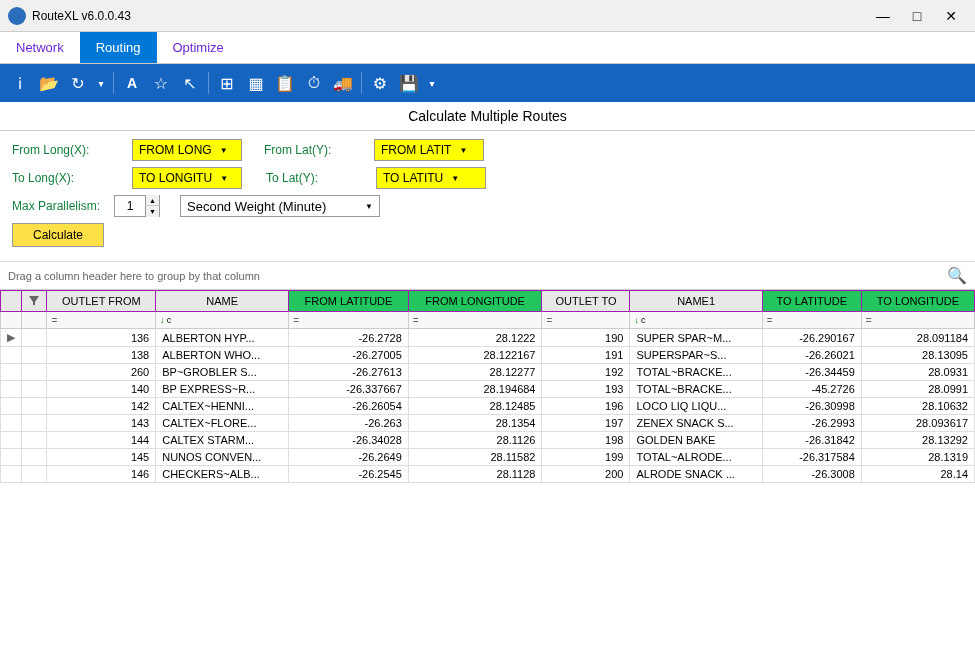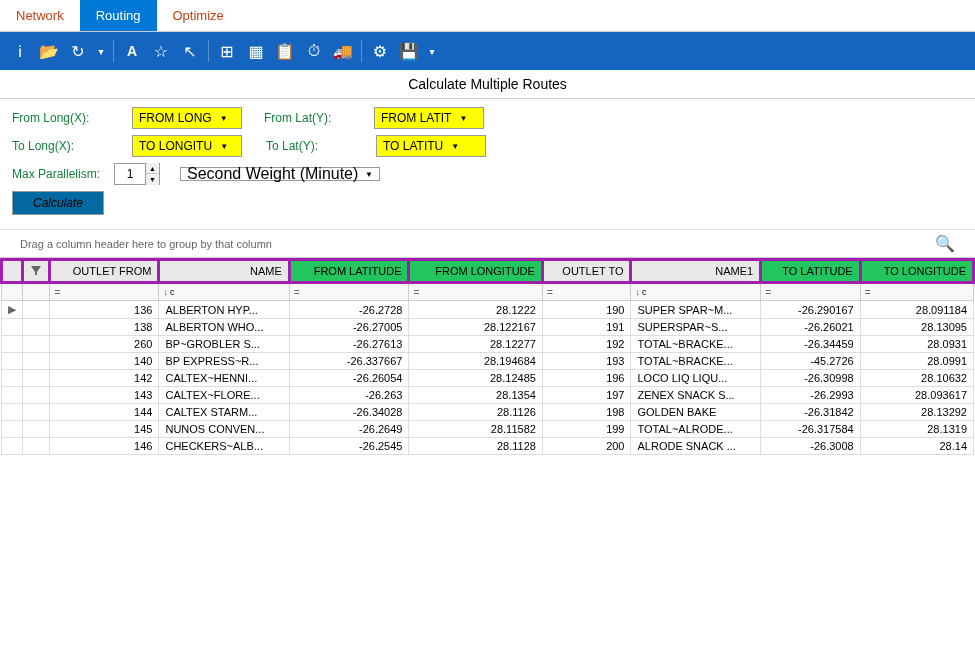--- a/index.html
+++ b/index.html
@@ -29,21 +29,21 @@
     
     .menu-bar {
       display: flex;
       background: white;
       border-bottom: 1px solid #ccc;
     }
     .menu-item {
       padding: 8px 16px;
       cursor: pointer;
       font-size: 13px;
-      color: #c2410c;
+      color: #6d28d9;
     }
     .menu-item.active { background: #0078d7; color: white; }
 
     
     .toolbar {
       background: #1565c0;
       padding: 4px 6px;
       display: flex;
       align-items: center;
       gap: 2px;
@@ -101,26 +101,26 @@
     }
     .dropdown-yellow::after {
       content: '▼';
       font-size: 8px;
       margin-left: 4px;
     }
     .dropdown-normal {
       background: white;
       border: 1px solid #999;
       padding: 2px 6px;
-      font-size: 16px;
+      font-size: 13px;
       cursor: pointer;
       display: flex;
       align-items: center;
       gap: 4px;
-      height: 14px;
+      height: 22px;
       min-width: 200px;
     }
     .dropdown-normal::after {
       content: '▼';
       font-size: 8px;
       margin-left: auto;
     }
     .spinner-control {
       display: flex;
       align-items: center;
@@ -146,38 +146,37 @@
       width: 14px;
       border: none;
       background: #f0f0f0;
       cursor: pointer;
       font-size: 7px;
       display: flex; align-items: center; justify-content: center;
       border-left: 1px solid #999;
     }
     .spinner-arrow:first-child { border-bottom: 1px solid #ccc; }
     .calc-btn {
-      background: #0369a1;
+      background: #fde047;
       border: 1px solid #999;
       padding: 4px 20px;
       cursor: pointer;
       font-size: 12px;
-      font-style: italic;
     }
 
     
     .grid-container {
       background: white;
       flex: 1;
       overflow: hidden;
       position: relative;
     }
     .group-header {
       background: white;
-      padding: 4px 20px;
+      padding: 4px 8px;
       border-bottom: 1px solid #ccc;
       color: #666;
       font-size: 11px;
       display: flex;
       align-items: center;
       justify-content: space-between;
       height: 28px;
     }
     .search-icon-btn {
       background: none; border: none; cursor: pointer; font-size: 16px; color: #666;
@@ -188,23 +187,23 @@
       overflow: auto;
       height: calc(100% - 28px);
     }
     .data-table {
       width: 100%;
       border-collapse: collapse;
       font-size: 11px;
     }
     .data-table th {
       background: #e8e8e8;
-      border: 3px solid #a21caf;
+      border: 1px solid #a21caf;
       padding: 3px 6px;
-      text-align: right;
+      text-align: center;
       white-space: nowrap;
       font-weight: normal;
       position: sticky;
       top: 0;
       z-index: 1;
     }
     .data-table th.yellow-header {
       background: #22c55e;
     }
     .data-table .filter-row td {
@@ -231,20 +230,29 @@
       display: flex;
       flex-direction: column;
       height: 658px;
     }
   </style>
 </head>
 <body>
 
 <div class="content-wrapper">
 
+  <div class="title-bar">
+    <span class="app-icon"></span>
+    <span class="title-text">RouteXL v6.0.0.43</span>
+    <div class="win-controls">
+      <button class="win-btn">—</button>
+      <button class="win-btn">□</button>
+      <button class="win-btn close">✕</button>
+    </div>
+  </div>
 
   <div class="menu-bar">
     <div class="menu-item">Network</div>
     <div class="menu-item active">Routing</div>
     <div class="menu-item">Optimize</div>
   </div>
 
   <div class="toolbar">
     <div class="toolbar-group">
       <button class="toolbar-btn">ℹ</button>

